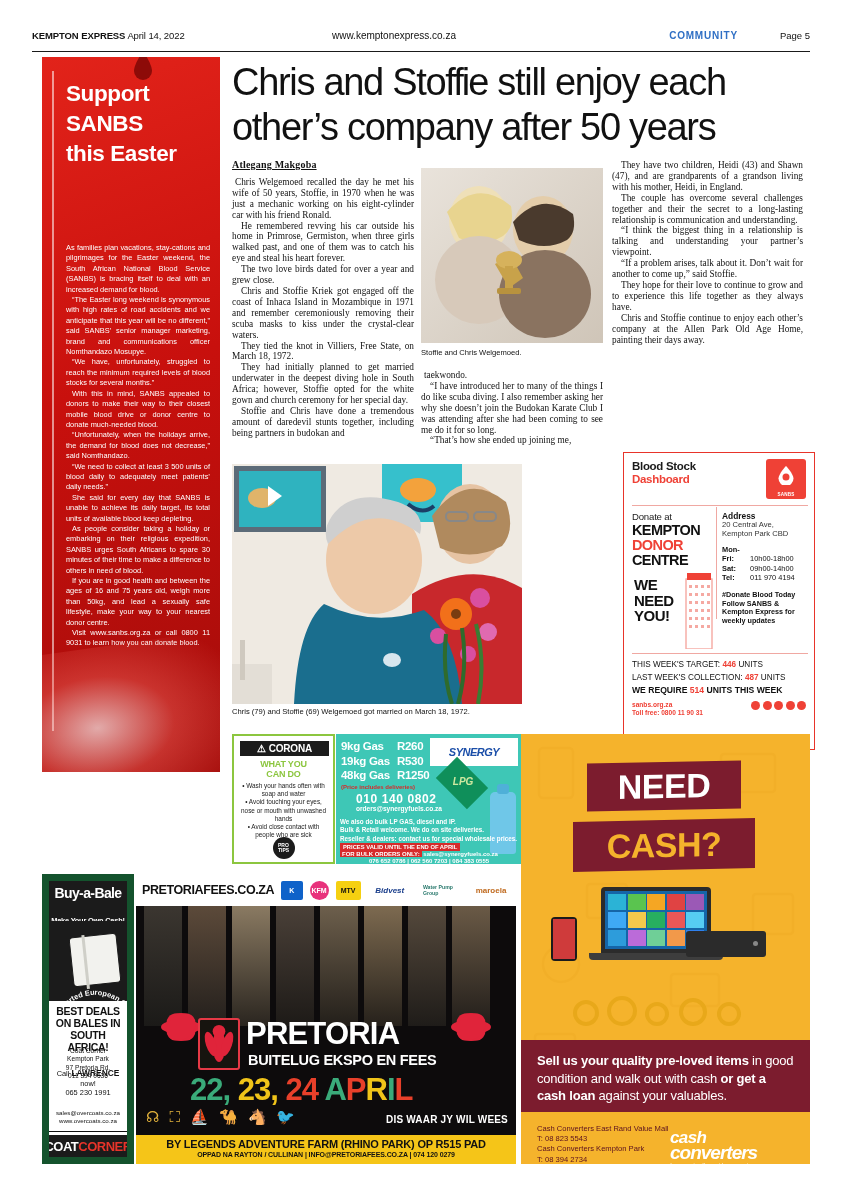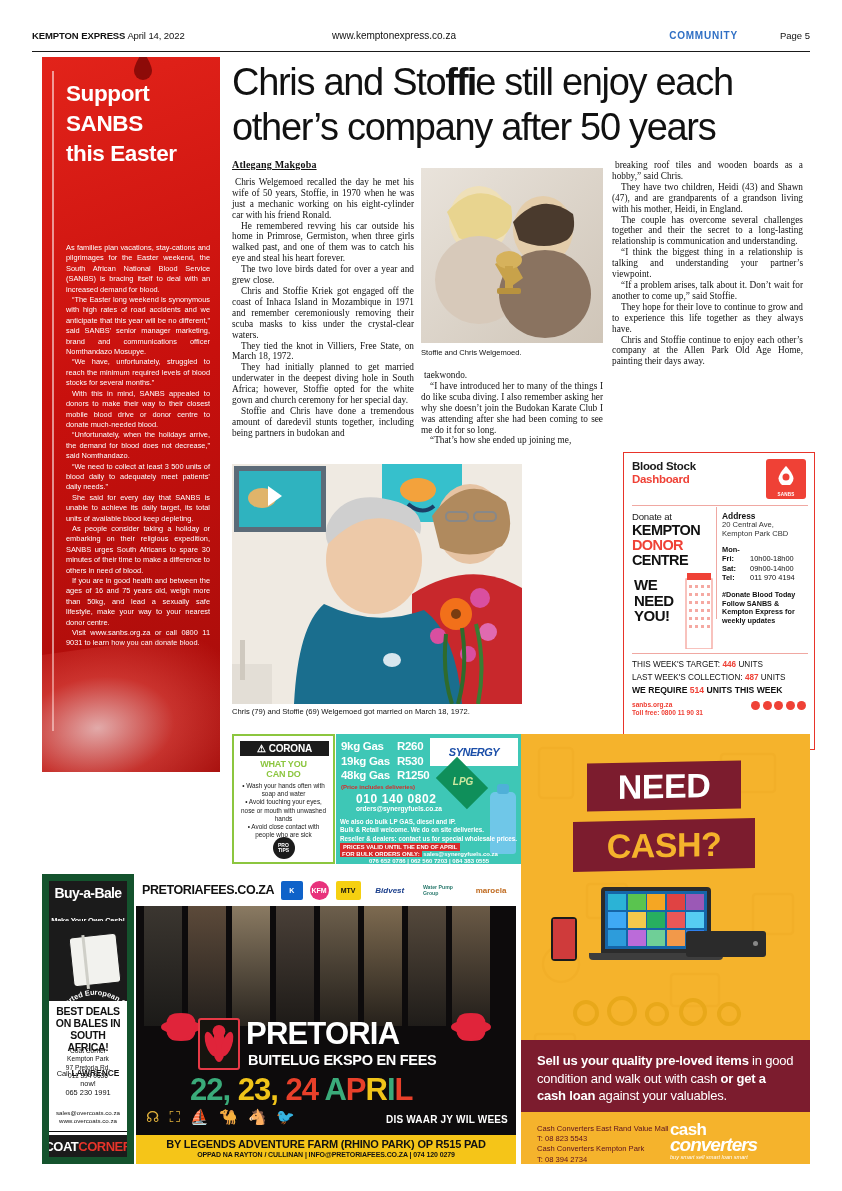--- a/index.html
+++ b/index.html
@@ -17,21 +17,21 @@
   .mh-left { font-size:9.5px; color:#111; letter-spacing:-.1px; white-space:nowrap; }
   .mh-left b { font-weight:bold; }
   .mh-center { position:absolute; left:300px; top:0; font-size:10px; color:#111; }
   .mh-right { position:absolute; right:72px; top:0; font-size:10px; color:#2f6fc4; letter-spacing:.8px; font-weight:600; }
   .mh-page { position:absolute; right:0; top:0; font-size:9.5px; color:#111; }
 
   
   .headline { position:absolute; left:232px; top:60px; width:578px;
      font-family:"Liberation Sans", sans-serif; font-size:38px; line-height:45px;
      color:#111; letter-spacing:-1.3px; font-weight:400; }
-  .headline .lig { font-weight:bold; letter-spacing:-2px; }
+  .headline .lig { font-weight:normal; letter-spacing:-2px; }
 
   
   .byline { font-family:"Liberation Serif", serif; font-size:10px; font-weight:bold;
     text-decoration:underline; color:#111; margin-bottom:6px; letter-spacing:.2px; }
   .bodycol { font-family:"Liberation Serif", serif; font-size:9.3px; line-height:10.9px;
      color:#111; text-align:justify; }
   .bodycol p { text-indent:9px; }
   .bodycol p.first { text-indent:3px; }
 
   #col1 { position:absolute; left:232px; top:160px; width:182px; }
@@ -162,21 +162,21 @@
   .cash-console { position:absolute; right:44px; top:52px; width:80px; height:26px; background:#2b2b2b; border-radius:3px; }
   .cash-console::after { content:""; position:absolute; right:8px; top:10px; width:5px; height:5px;
      border-radius:50%; background:#888; }
   .cash-gold { position:absolute; left:46px; top:258px; width:190px; height:42px; }
   .ring { position:absolute; border:4px solid #e8a81a; border-radius:50%; }
   .cash-msg { position:absolute; left:0; top:306px; width:100%; height:72px; background:#7c1c2e;
      color:#fff; padding:12px 16px; font-size:13px; line-height:17.5px; letter-spacing:-.2px;}
   .cash-msg b { font-weight:bold; }
   .cash-foot { position:absolute; left:16px; top:390px; font-size:7.6px; line-height:10.2px; color:#5a1020; }
   .cc-logo { position:absolute; right:10px; top:388px; width:130px; color:#fff; text-align:left; }
-  .cc-logo .l1 { font-size:17px; font-weight:bold; letter-spacing:-.6px; line-height:15px;}
+  .cc-logo .l1 { font-size:17px; font-style:italic; font-weight:bold; letter-spacing:-.6px; line-height:15px;margin-top:8px;}
   .cc-logo .l2 { font-size:19px; font-style:italic; font-weight:bold; letter-spacing:-1px; line-height:16px;}
   .cc-logo .l3 { font-size:5.6px; font-style:italic; color:#fff; margin-top:1px; }
 
   
   .coat { position:absolute; left:42px; top:874px; width:92px; height:290px; background:#fff;
      border:7px solid #14532d; overflow:hidden; }
   .coat-hd { position:absolute; left:0; top:0; width:100%; height:40px; background:#1b1b1b; color:#fff;
      text-align:center; padding-top:4px; }
   .coat-hd .t1 { font-size:14px; font-weight:bold; letter-spacing:-.6px; }
   .coat-hd .t2 { font-size:7.4px; font-weight:bold; letter-spacing:-.2px; margin-top:15px;}
@@ -278,21 +278,20 @@
     <p>Stoffie and Chris have done a tremendous amount of daredevil stunts together, including being partners in budokan and</p>
   </div>
 
   <div id="col2" class="bodycol">
     <p class="first">taekwondo.</p>
     <p>“I have introduced her to many of the things I do like scuba diving. I also remember asking her why she doesn’t join the Budokan Karate Club I was attending after she had been coming to see me do it for so long.</p>
     <p>“That’s how she ended up joining me,</p>
   </div>
 
   <div id="col3" class="bodycol">
-    <p class="first">breaking roof tiles and wooden boards as a hobby,” said Chris.</p>
     <p>They have two children, Heidi (43) and Shawn (47), and are grandparents of a grandson living with his mother, Heidi, in England.</p>
     <p>The couple has overcome several challenges together and their the secret to a long-lasting relationship is communication and understanding.</p>
     <p>“I think the biggest thing in a relationship is talking and understanding your partner’s viewpoint.</p>
     <p>“If a problem arises, talk about it. Don’t wait for another to come up,” said Stoffie.</p>
     <p>They hope for their love to continue to grow and to experience this life together as they always have.</p>
     <p>Chris and Stoffie continue to enjoy each other’s company at the Allen Park Old Age Home, painting their days away.</p>
   </div>
 
   <div class="photo" id="photo-couple-old">
     <svg width="182" height="175" viewBox="0 0 182 175">

